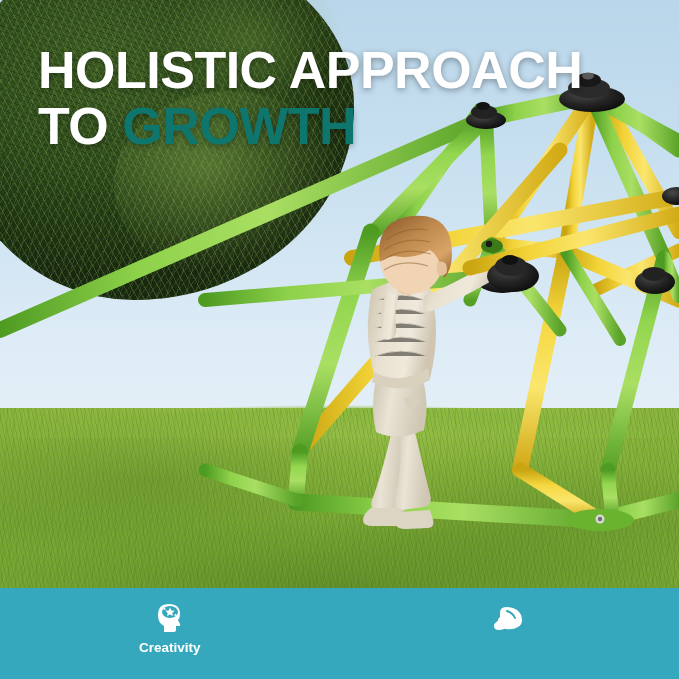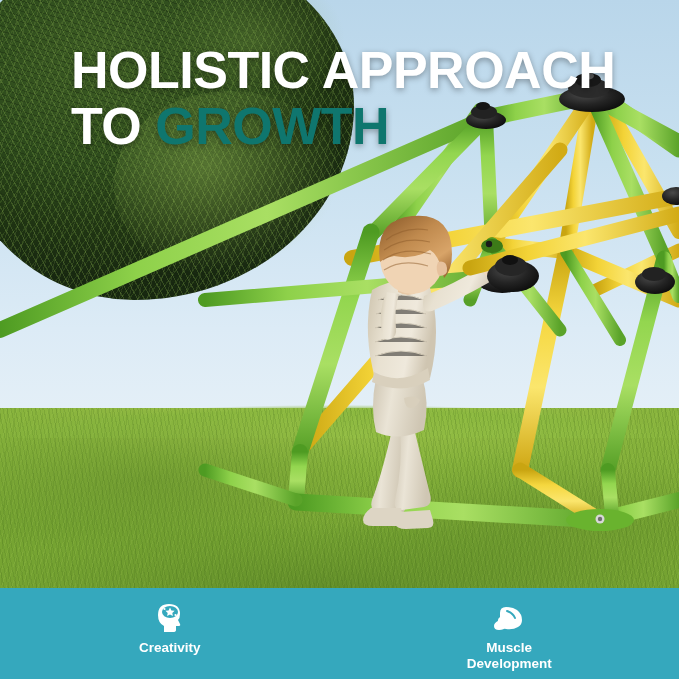--- a/index.html
+++ b/index.html
@@ -119,21 +119,20 @@
 
   
   .headline {
     position: absolute;
     left: 38px;
     top: 46px;
     width: 600px;
     z-index: 40;
     line-height: 0.96;
     letter-spacing: -0.5px;
-    margin-left: 33px;
   }
   .headline .line {
     display: block;
     font-size: 52px;
     font-weight: bold;
     color: #ffffff;
     text-shadow: 0 2px 6px rgba(0,0,0,.35);
     white-space: nowrap;
   }
   .headline .line2 { margin-top: 6px; }
@@ -401,20 +400,18 @@
 
     <div class="feature">
       <div class="feature-icon">
         <svg width="36" height="36" viewBox="0 0 36 36">
           <path d="M9 14 q0 -6 6 -6 q7 0 11 3 q5 4 5 10 q0 5 -4 7 q-5 3 -12 2
                    q-7 -1 -8 -6 q-1 -4 2 -6 q-0 -2 0 -4 z" fill="#ffffff"></path>
           <path d="M7 22 q-4 2 -4 5 q0 4 5 4 q5 0 7 -3 q-5 -2 -8 -6 z" fill="#ffffff"></path>
           <path d="M16 12 q6 2 8 7" stroke="#35a8bd" stroke-width="2" fill="none" stroke-linecap="round"></path>
         </svg>
       </div>
-      <div class="feature-label">Muscle
-Development</div>
     </div>
 
 
   </div>
 
 </div>
 
 </body></html>

